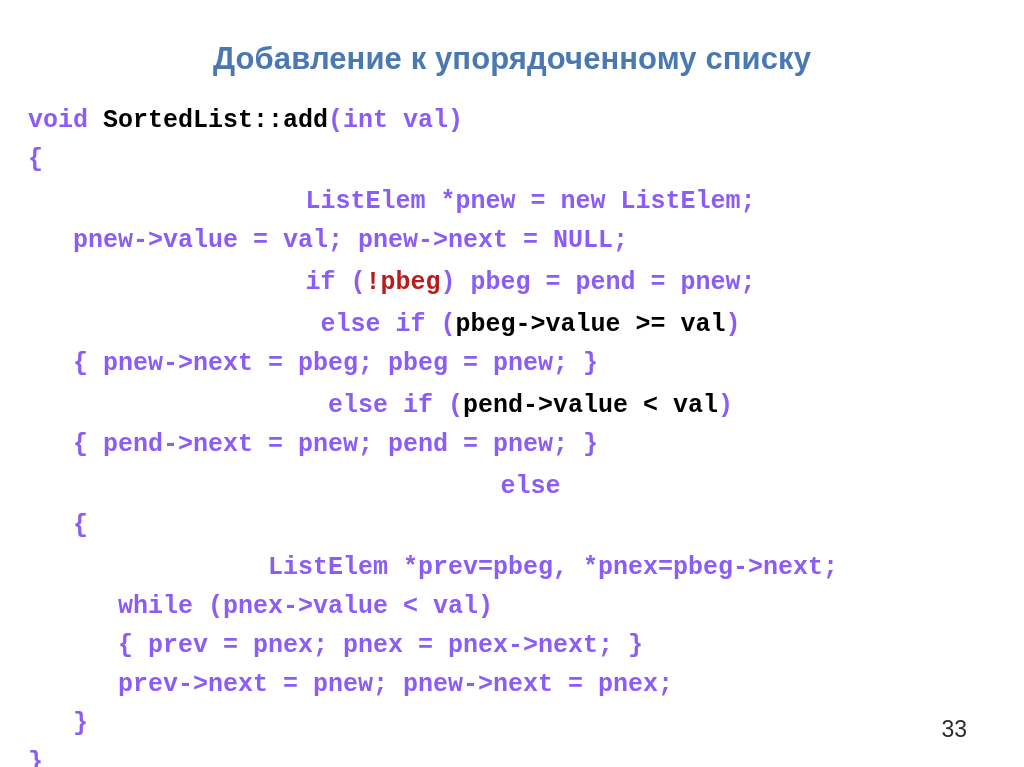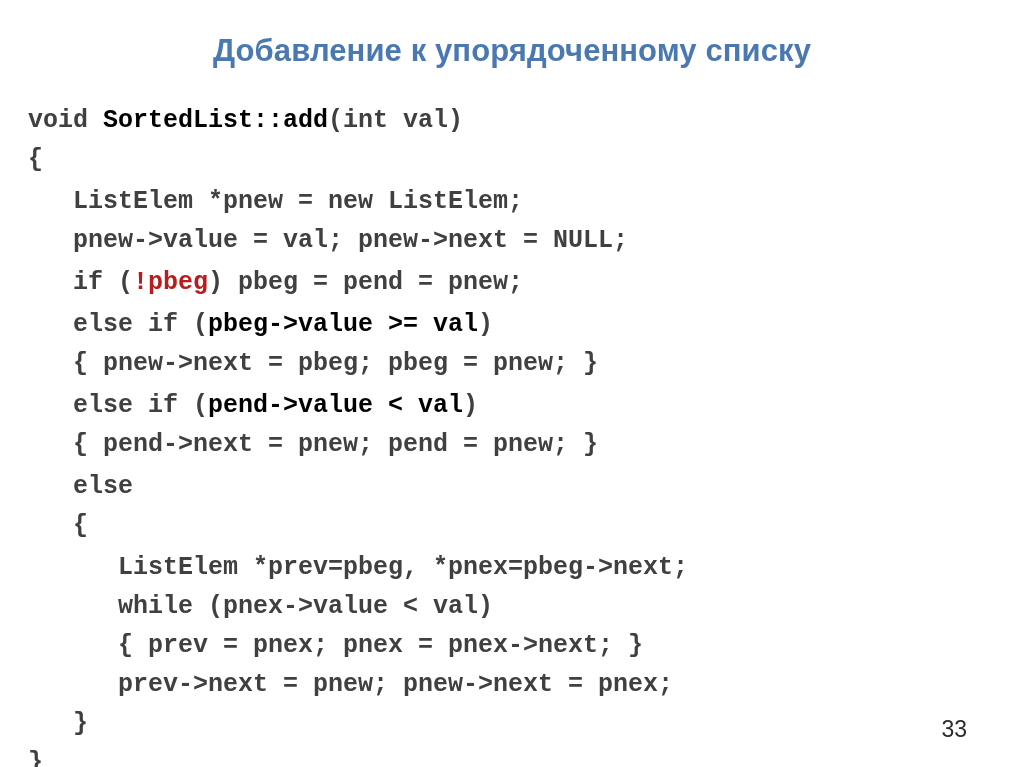--- a/index.html
+++ b/index.html
@@ -18,21 +18,21 @@
   .slide {
     position: relative;
     width: 1024px;
     height: 767px;
     background: #ffffff;
     box-sizing: border-box;
   }
   .slide-title {
     position: absolute;
     left: 0;
-    top: 12px;
+    top: 20px;
     width: 1024px;
     text-align: center;
     font-family: "Liberation Sans", sans-serif;
     font-size: 31px;
     font-weight: bold;
     color: #4a78b0;
     letter-spacing: 0.1px;
     white-space: nowrap;
     line-height: 1.15;
   }
@@ -48,25 +48,26 @@
     white-space: pre;
     font-weight: bold;
   }
   .code-line {
     white-space: pre;
     height: 39px;
     line-height: 39px;
   }
   .code-line.gap-before {
     margin-top: 3px;
+    text-align: center;
   }
   .code-line .tok {
     white-space: pre;
   }
-  .tok.k-black { color: #404040; }
+  .tok.k-black { color: #8b5cf6; }
   .tok.k-darkred { color: #000000; }
   .tok.k-red { color: #b91c1c; }
   .page-number {
     position: absolute;
     right: 57px;
     top: 718px;
     font-family: "Liberation Sans", sans-serif;
     font-size: 23px;
     color: #2b2b2b;
     line-height: 1;

